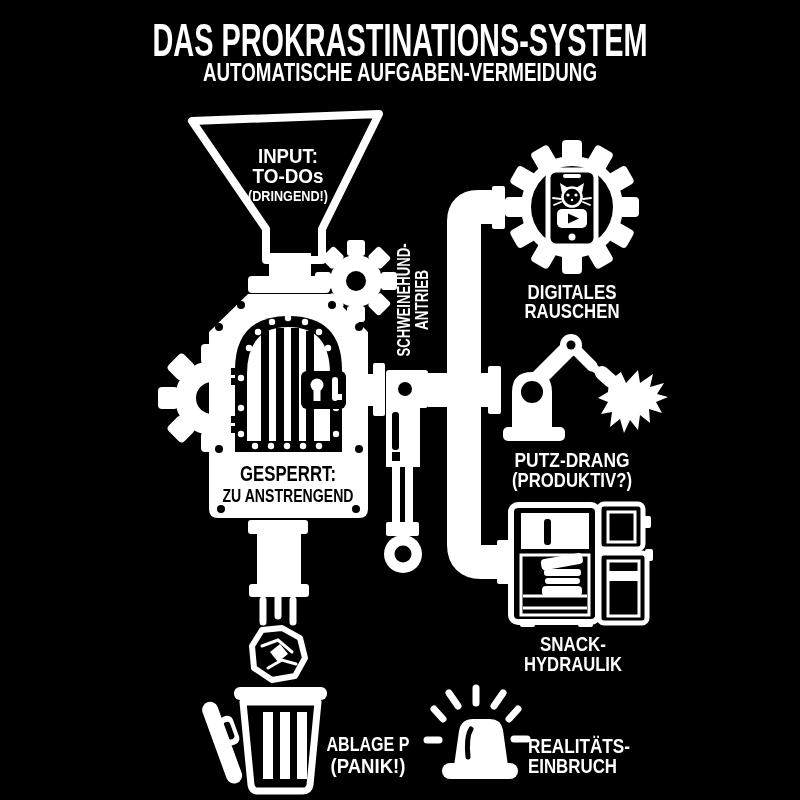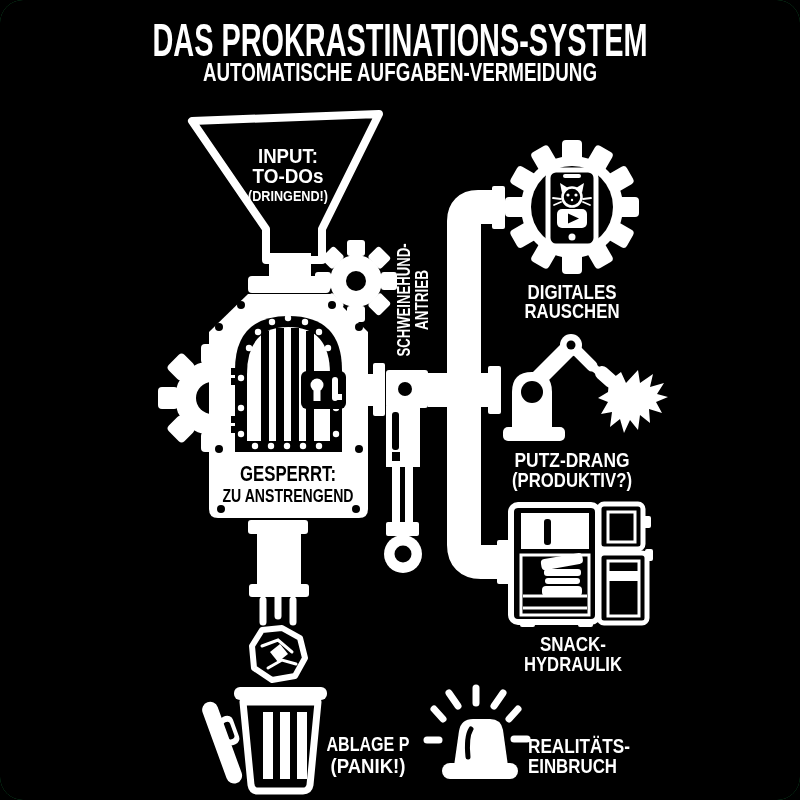--- a/index.html
+++ b/index.html
@@ -1,16 +1,16 @@
 <!DOCTYPE html>
 <html><head>
 <meta charset="utf-8">
 <style>
   html,body{margin:0;padding:0;background:#000;}
-  .stage{position:relative;width:800px;height:800px;background:#15803d;overflow:hidden;border-radius:23px;}
+  .stage{position:relative;width:800px;height:800px;background:#15803d;overflow:hidden;}
   svg{display:block;}
   text{font-family:"Liberation Sans",sans-serif;font-weight:700;fill:#ffffff;}
   .ink-black{fill:#000000;}
   .w{fill:#ffffff;}
   .b{fill:#000000;}
   .pipe{stroke:#ffffff;fill:none;}
 </style>
 </head>
 <body>
 

